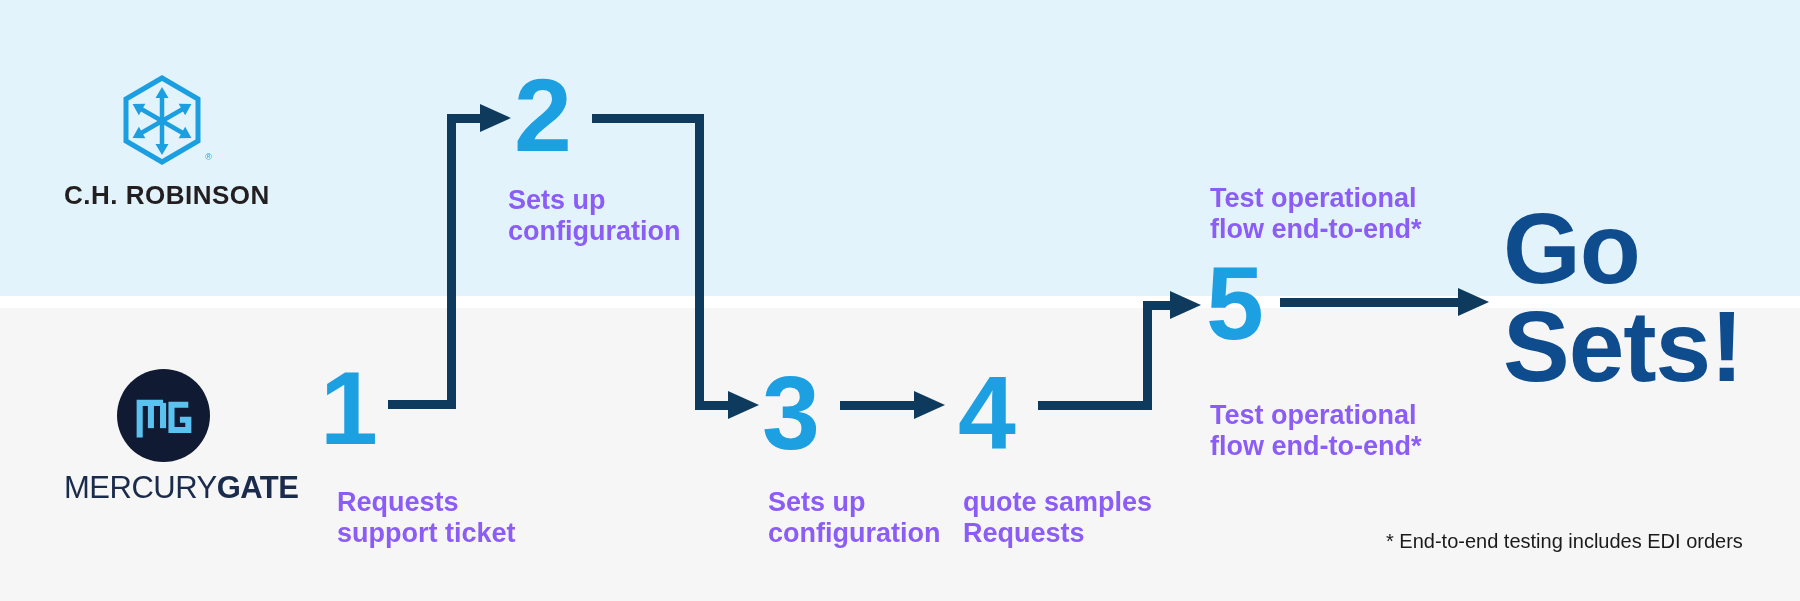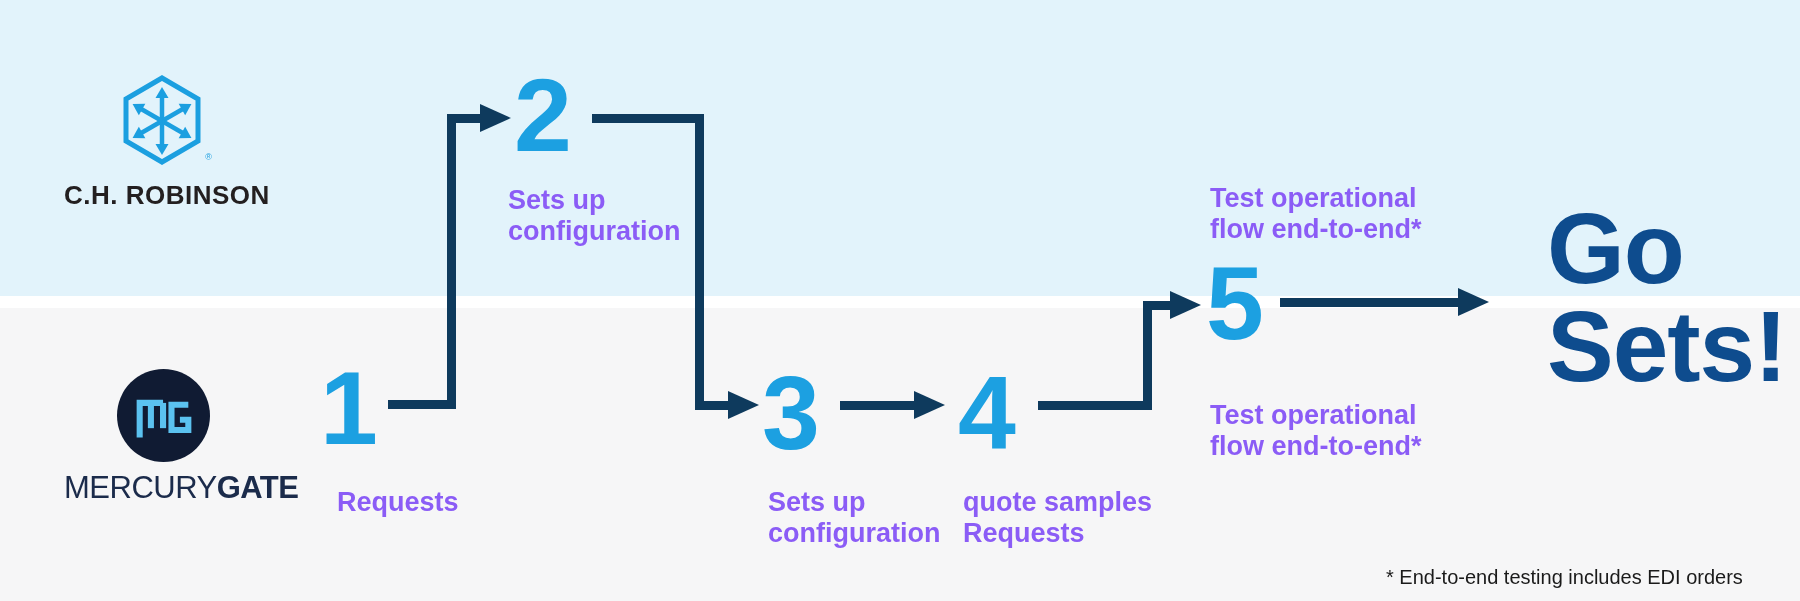--- a/index.html
+++ b/index.html
@@ -41,23 +41,23 @@
   .l5t{left:1210px;top:163px;}
   .l5b{left:1210px;top:380px;}
 
   
   .seg{position:absolute;background:#0E3A5D;}
   .ah{position:absolute;width:0;height:0;
       border-top:14px solid transparent;border-bottom:14px solid transparent;
       border-left:31px solid #0E3A5D;}
 
   .go-live{left:1503px;top:199px;font-size:100px;font-weight:bold;line-height:98px;
-    letter-spacing:-1px;color:#0E4C8E;white-space:nowrap;margin-left:44px;}
+    letter-spacing:-1px;color:#0E4C8E;white-space:nowrap;}
 
-  .footnote{left:1386px;top:566px;font-size:20px;font-weight:400;color:#1A1A1A;white-space:nowrap;}
+  .footnote{left:1386px;top:530px;font-size:20px;font-weight:400;color:#1A1A1A;white-space:nowrap;}
 </style>
 </head>
 <body>
 
 <div class="canvas">
 
   <div class="band band-top"></div>
   <div class="band band-bottom"></div>
 
   <div class="abs chr-logo">
@@ -109,20 +109,21 @@
   </div>
 
   <div class="abs num n1">1</div>
   <div class="abs num n2">2</div>
   <div class="abs num n3">3</div>
   <div class="abs num n4">4</div>
   <div class="abs num n5">5</div>
 
   <div class="abs lbl l1">
     <div>Requests</div>
+    <div>support ticket</div>
   </div>
   <div class="abs lbl l2">
     <div>Sets up</div>
     <div>configuration</div>
   </div>
   <div class="abs lbl l3">
     <div>Sets up</div>
     <div>configuration</div>
   </div>
   <div class="abs lbl l4">

